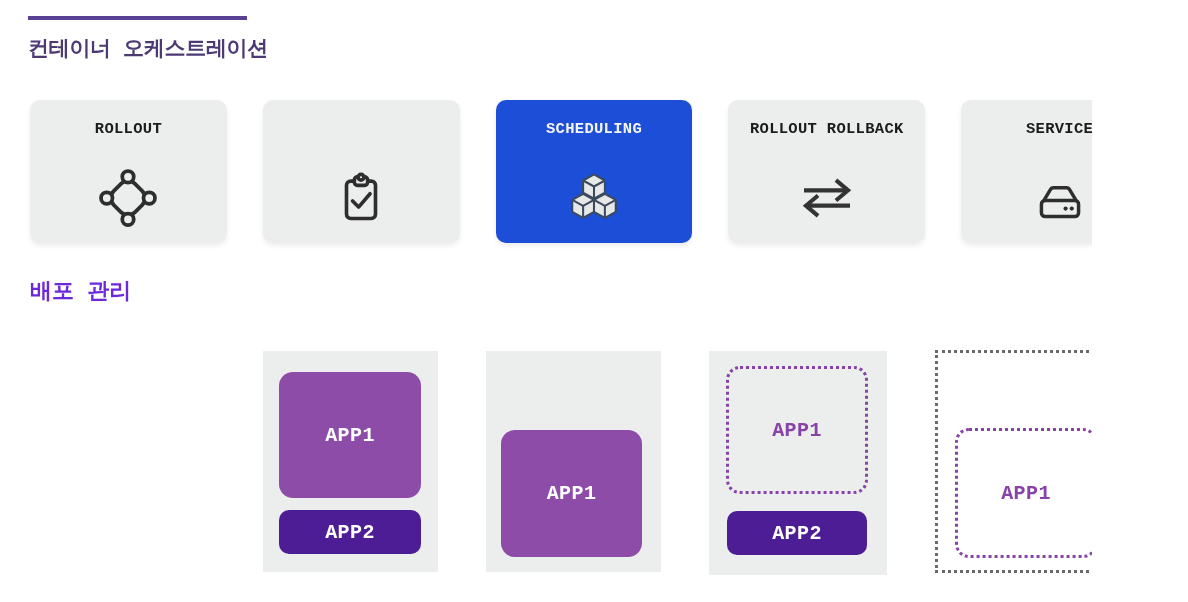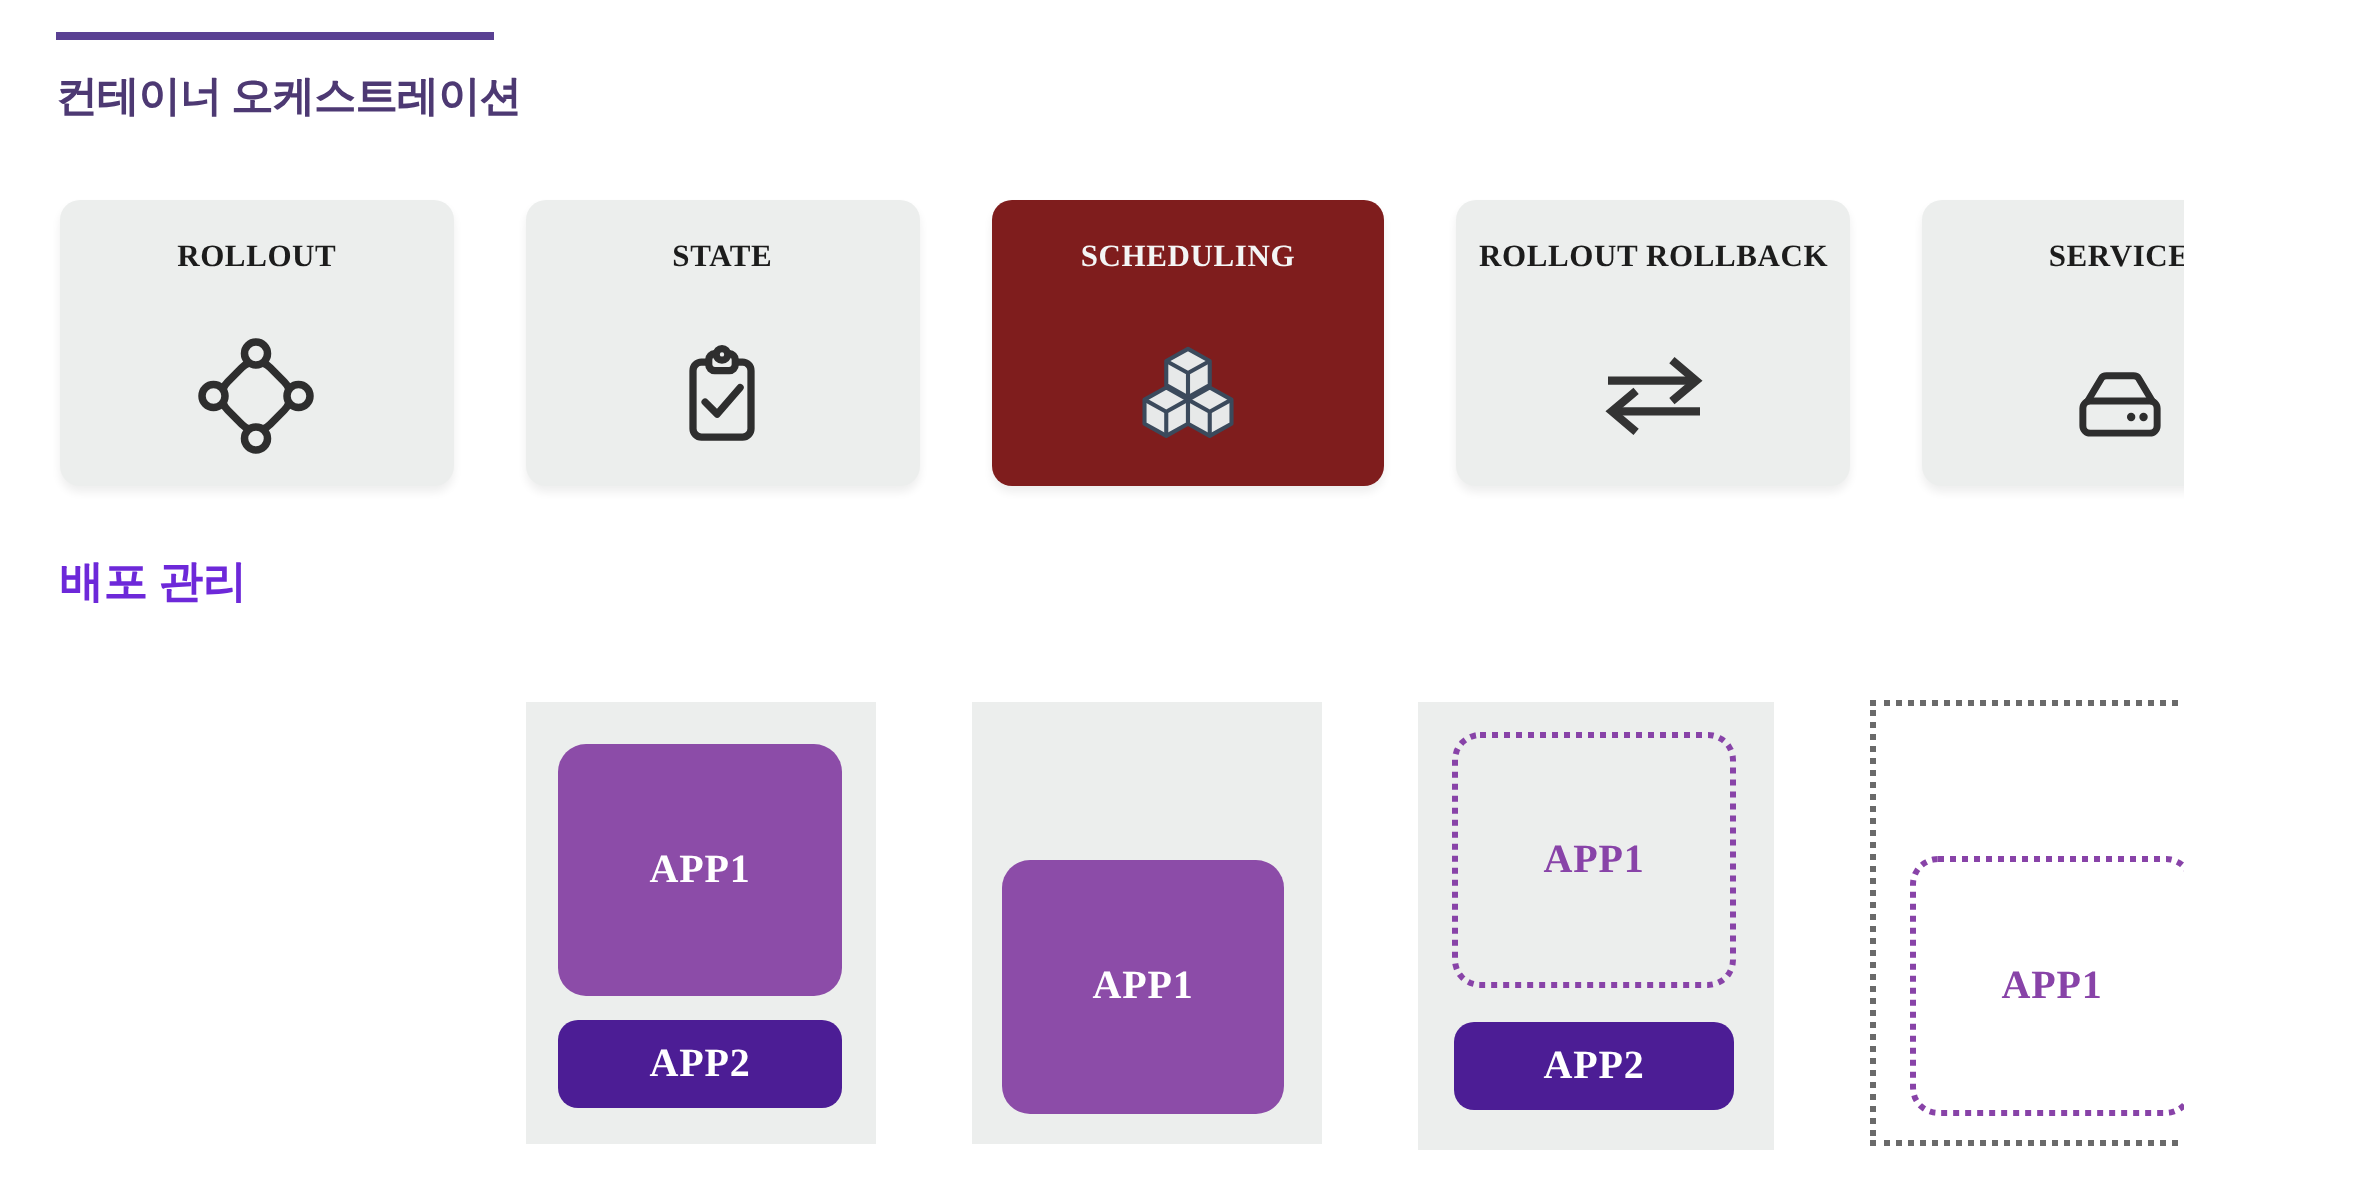--- a/index.html
+++ b/index.html
@@ -1,29 +1,29 @@
 <!DOCTYPE html>
 <html><head>
 <meta charset="utf-8">
 <style>
   html,body{margin:0;padding:0;}
   .stage{
     position:relative;width:1092px;height:602px;background:#ffffff;
-    overflow:hidden;font-family:Liberation Serif, serif;
+    overflow:hidden;font-family:Liberation Mono, monospace;
   }
   
   .accent-line{position:absolute;left:28px;top:16px;width:219px;height:4px;background:#5A4193;}
   .page-title{position:absolute;left:28px;top:34px;font-size:21px;font-weight:bold;color:#4D3973;letter-spacing:-0.3px;}
   
   .cards{position:absolute;left:30px;top:100px;width:1128px;height:143px;display:flex;gap:36px;}
   .card{
     position:relative;flex:1;border-radius:10px;background:#ECEEED;
     box-shadow:0 3px 5px rgba(0,0,0,0.07);
   }
-  .card.active{background:#7f1d1d;}
+  .card.active{background:#1d4ed8;}
   .card-label{
     margin-top:19px;padding:0 8px;text-align:center;font-size:15.5px;font-weight:bold;
     color:#1C1C1C;line-height:1.3;letter-spacing:0.3px;
   }
   .card.active .card-label{color:#F4F5F5;}
   .card-icon{position:absolute;left:0;right:0;top:66px;height:64px;display:flex;align-items:center;justify-content:center;}
   
   .section-title{position:absolute;left:30px;top:276px;font-size:22px;font-weight:bold;color:#6d28d9;}
   
   .panel{position:absolute;background:#ECEEED;}
@@ -73,21 +73,20 @@
           <rect x="12" y="12" width="24" height="24" rx="8" transform="rotate(45 24 24)"></rect>
           <circle cx="24" cy="7" r="4.6" fill="#ECEEED"></circle>
           <circle cx="41" cy="24" r="4.6" fill="#ECEEED"></circle>
           <circle cx="24" cy="41" r="4.6" fill="#ECEEED"></circle>
           <circle cx="7" cy="24" r="4.6" fill="#ECEEED"></circle>
         </svg>
       </div>
     </div>
 
     <div class="card">
-      <div class="card-label">STATE</div>
       <div class="card-icon">
         <svg width="58" height="58" viewBox="0 0 48 48" fill="none" stroke="#2E2E2E" stroke-width="3" stroke-linejoin="round" stroke-linecap="round">
           <rect x="12" y="10" width="24" height="31" rx="3.5"></rect>
           <rect x="18.5" y="6.5" width="11" height="7" rx="2.5" fill="#ECEEED"></rect>
           <circle cx="24" cy="6.8" r="2.4" fill="#ECEEED"></circle>
           <polyline points="17,26.5 22,31.5 31.5,20.5"></polyline>
         </svg>
       </div>
     </div>
 

